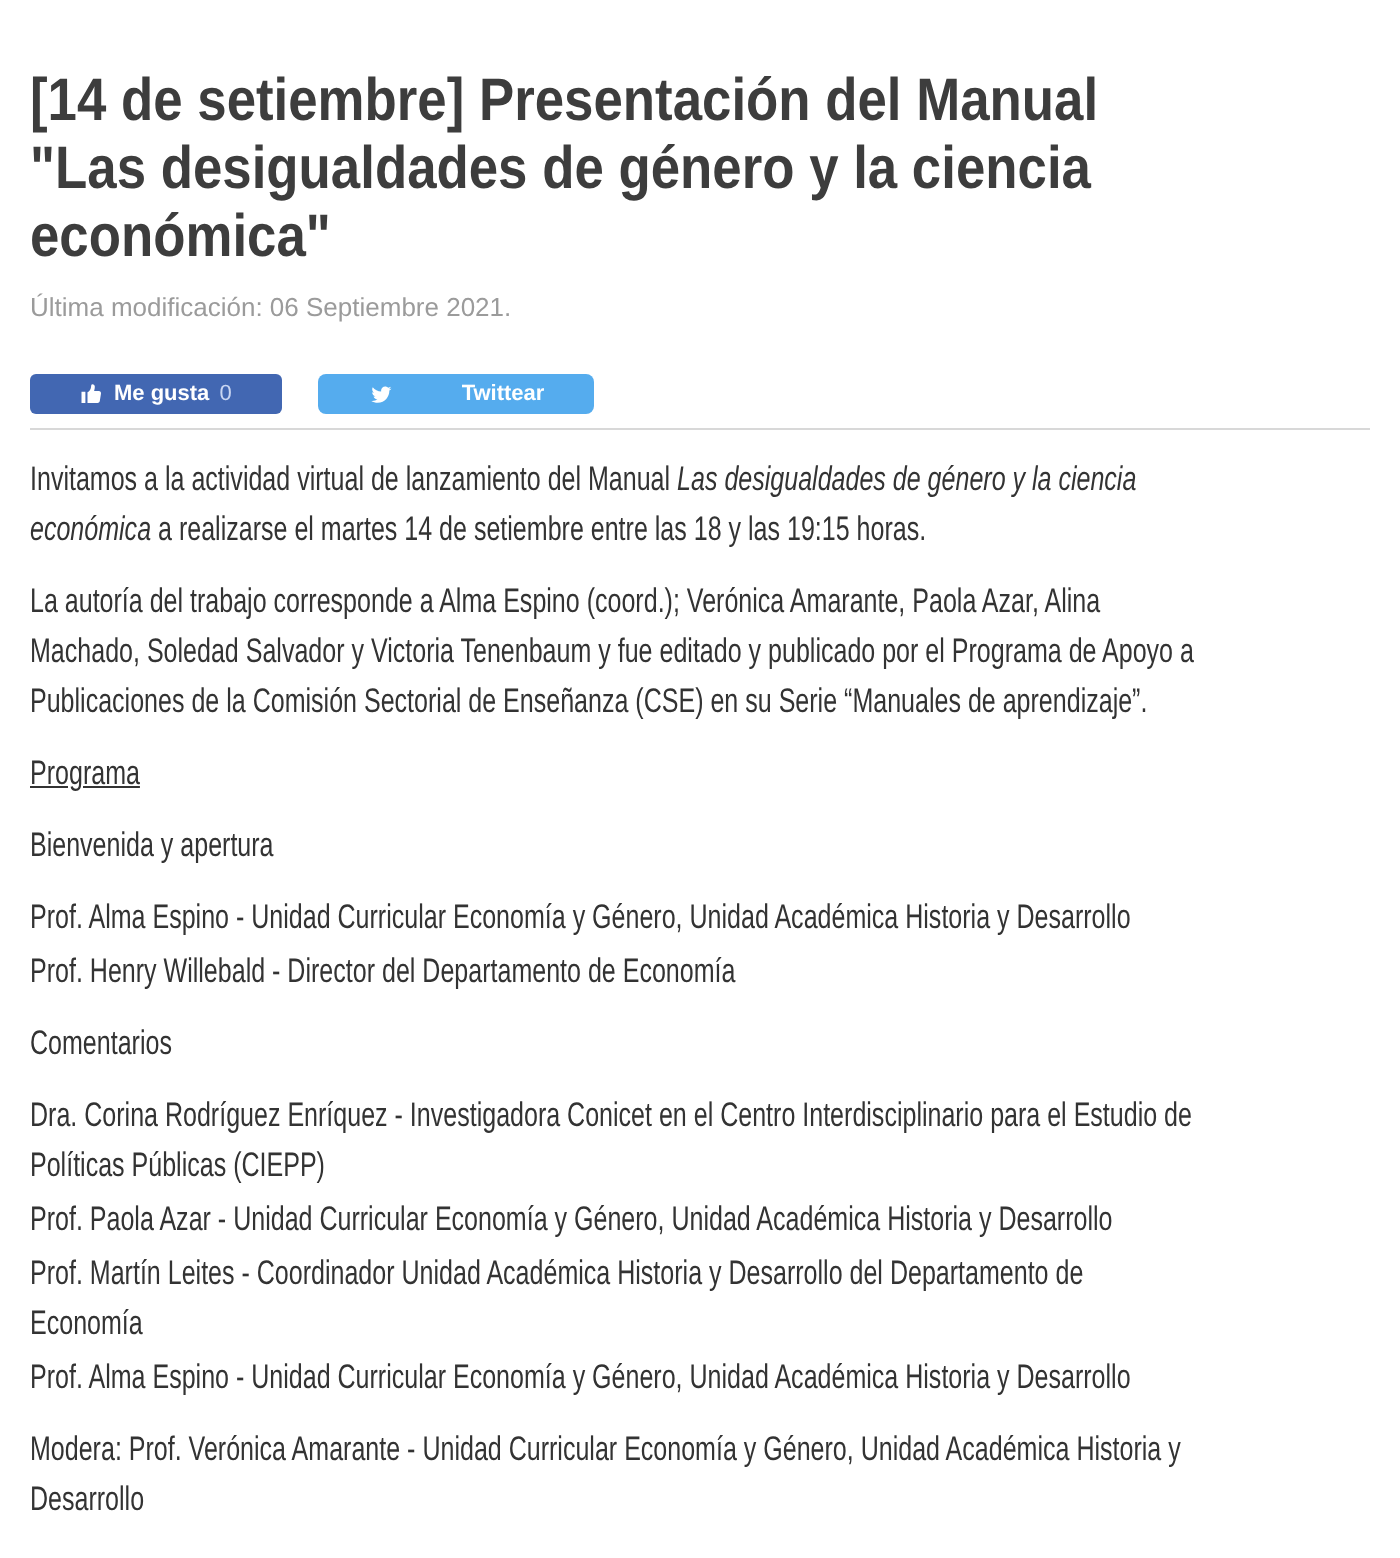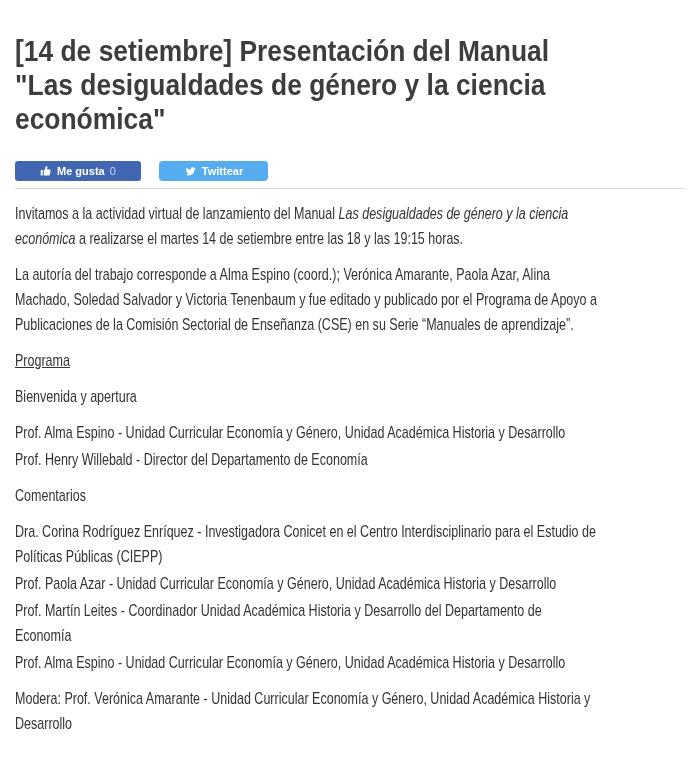--- a/index.html
+++ b/index.html
@@ -84,31 +84,32 @@
 </style>
 </head>
 <body>
 
 <div class="container">
 
   <h1 class="page-title">[14 de setiembre] Presentación del Manual
 "Las desigualdades de género y la ciencia
 económica"</h1>
 
+  <div class="last-modified">Última modificación: 06 Septiembre 2021.</div>
 
   <div class="social-row">
     <span class="btn btn-fb" style="background: rgb(66, 103, 178);">
       <svg width="12" height="12" viewBox="0 0 16 16" fill="#ffffff" aria-hidden="true">
         <path d="M1 6.5h2.6V14H1zM5 14V6.8c1.3-.5 2.1-1.7 2.3-3.1l.2-1.6c.1-.4.4-.6.8-.6.9 0 1.6.7 1.6 1.6 0 .9-.2 1.9-.5 2.9h3.2c.9 0 1.5.8 1.4 1.6l-.8 5.1c-.1.8-.8 1.3-1.5 1.3H5z"></path>
       </svg>
       <span>Me gusta</span>
       <span class="fb-count">0</span>
     </span>
 
-    <span class="btn btn-tw" style="background: rgb(85, 172, 238);">
+    <span class="btn btn-tw" style="background: rgb(85, 172, 238); gap: 29px;">
       <svg width="13" height="11" viewBox="0 0 24 24" fill="#ffffff" aria-hidden="true">
         <path d="M23.4 4.8c-.8.4-1.7.6-2.6.8.9-.6 1.6-1.5 2-2.5-.9.5-1.9.9-2.9 1.1-.8-.9-2-1.5-3.3-1.5-2.5 0-4.5 2-4.5 4.5 0 .4 0 .7.1 1-3.7-.2-7-2-9.2-4.7-.4.7-.6 1.5-.6 2.3 0 1.6.8 2.9 2 3.7-.7 0-1.4-.2-2-.5v.1c0 2.2 1.5 4 3.6 4.4-.4.1-.8.2-1.2.2-.3 0-.6 0-.9-.1.6 1.8 2.2 3.1 4.2 3.1-1.5 1.2-3.5 1.9-5.6 1.9-.4 0-.7 0-1.1-.1 2 1.3 4.4 2 6.9 2 8.3 0 12.8-6.9 12.8-12.8v-.6c.9-.6 1.7-1.4 2.3-2.3z"></path>
       </svg>
       <span>Twittear</span>
     </span>
   </div>
 
   <hr class="divider">
 
   <div class="body-copy">

